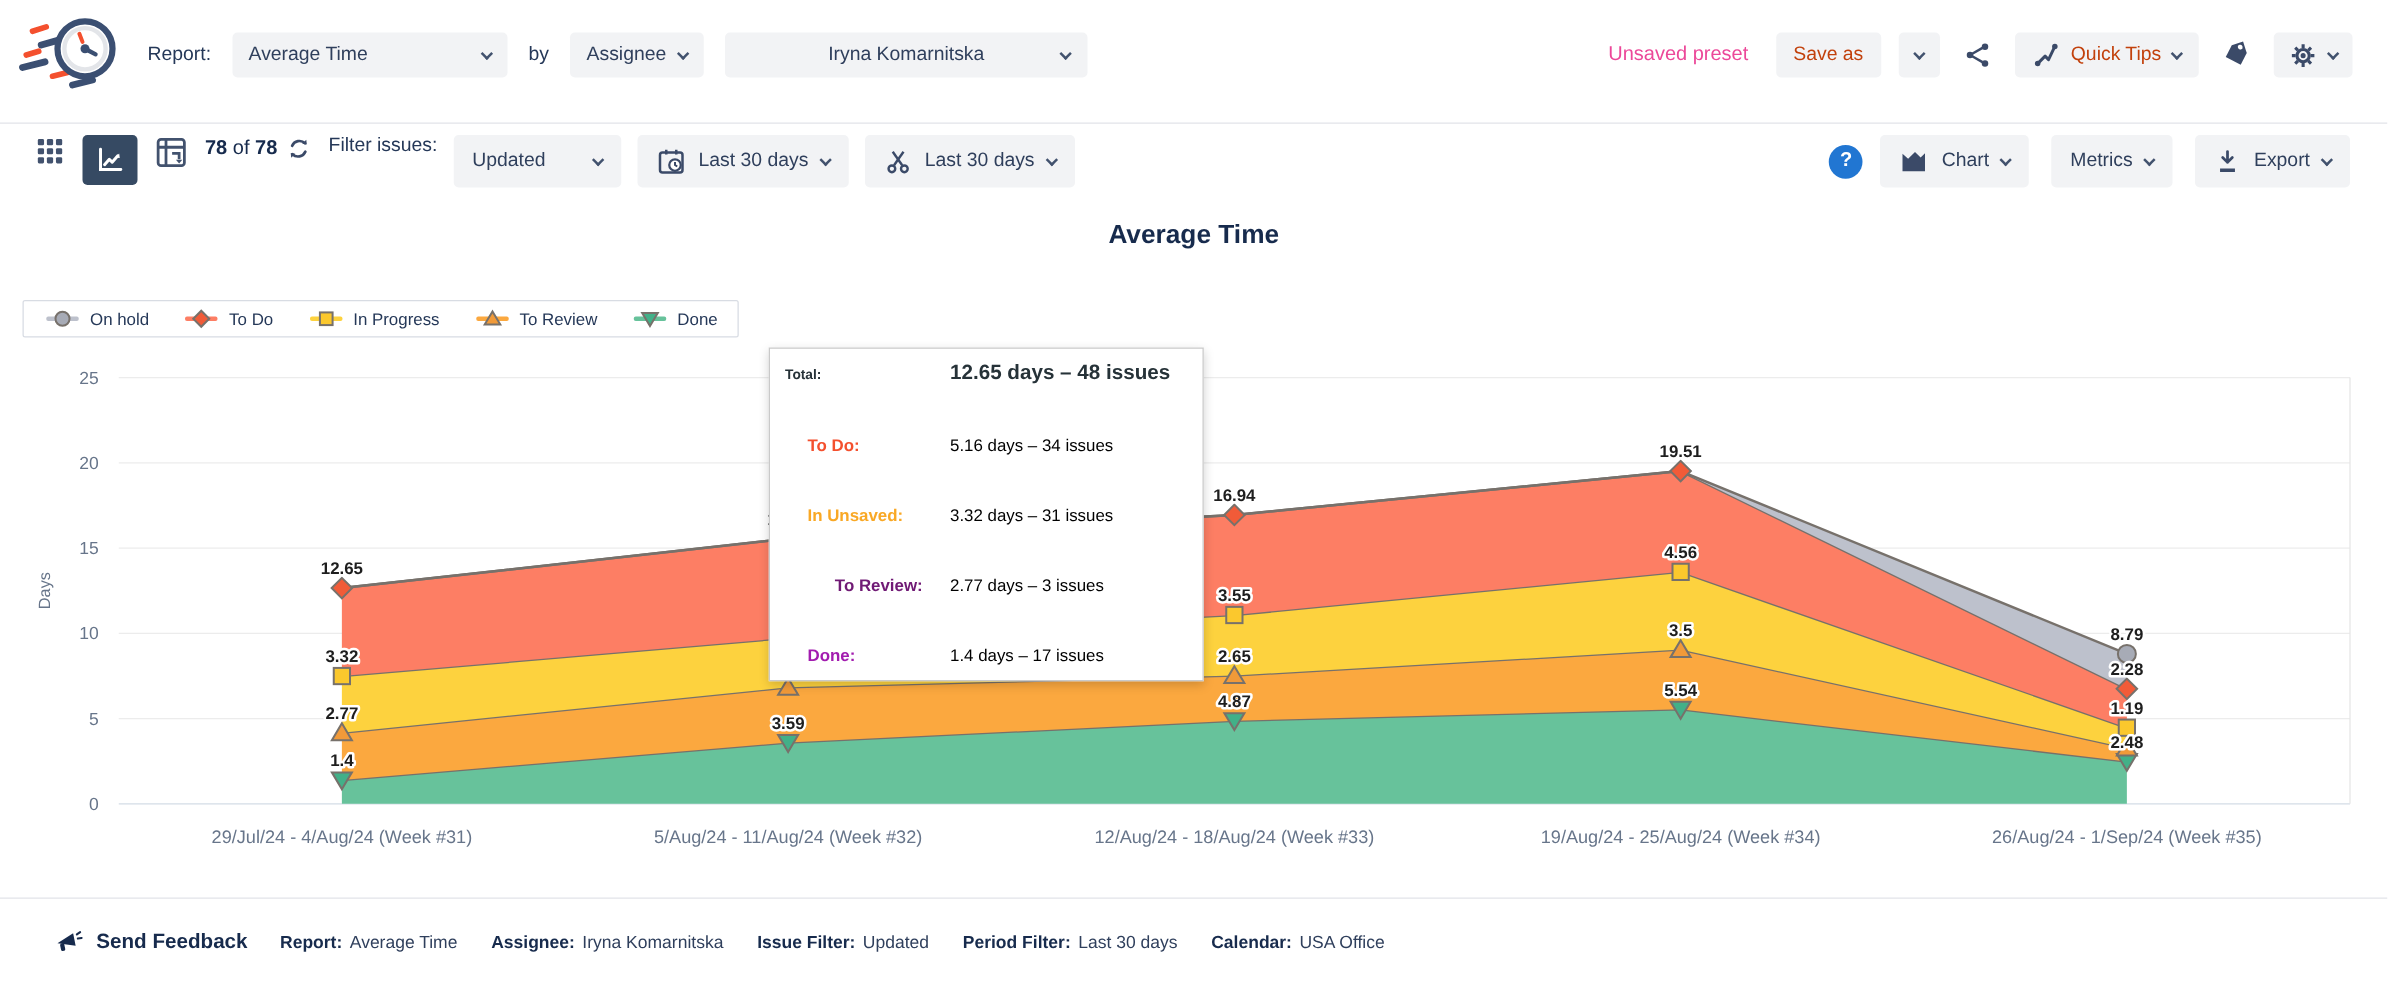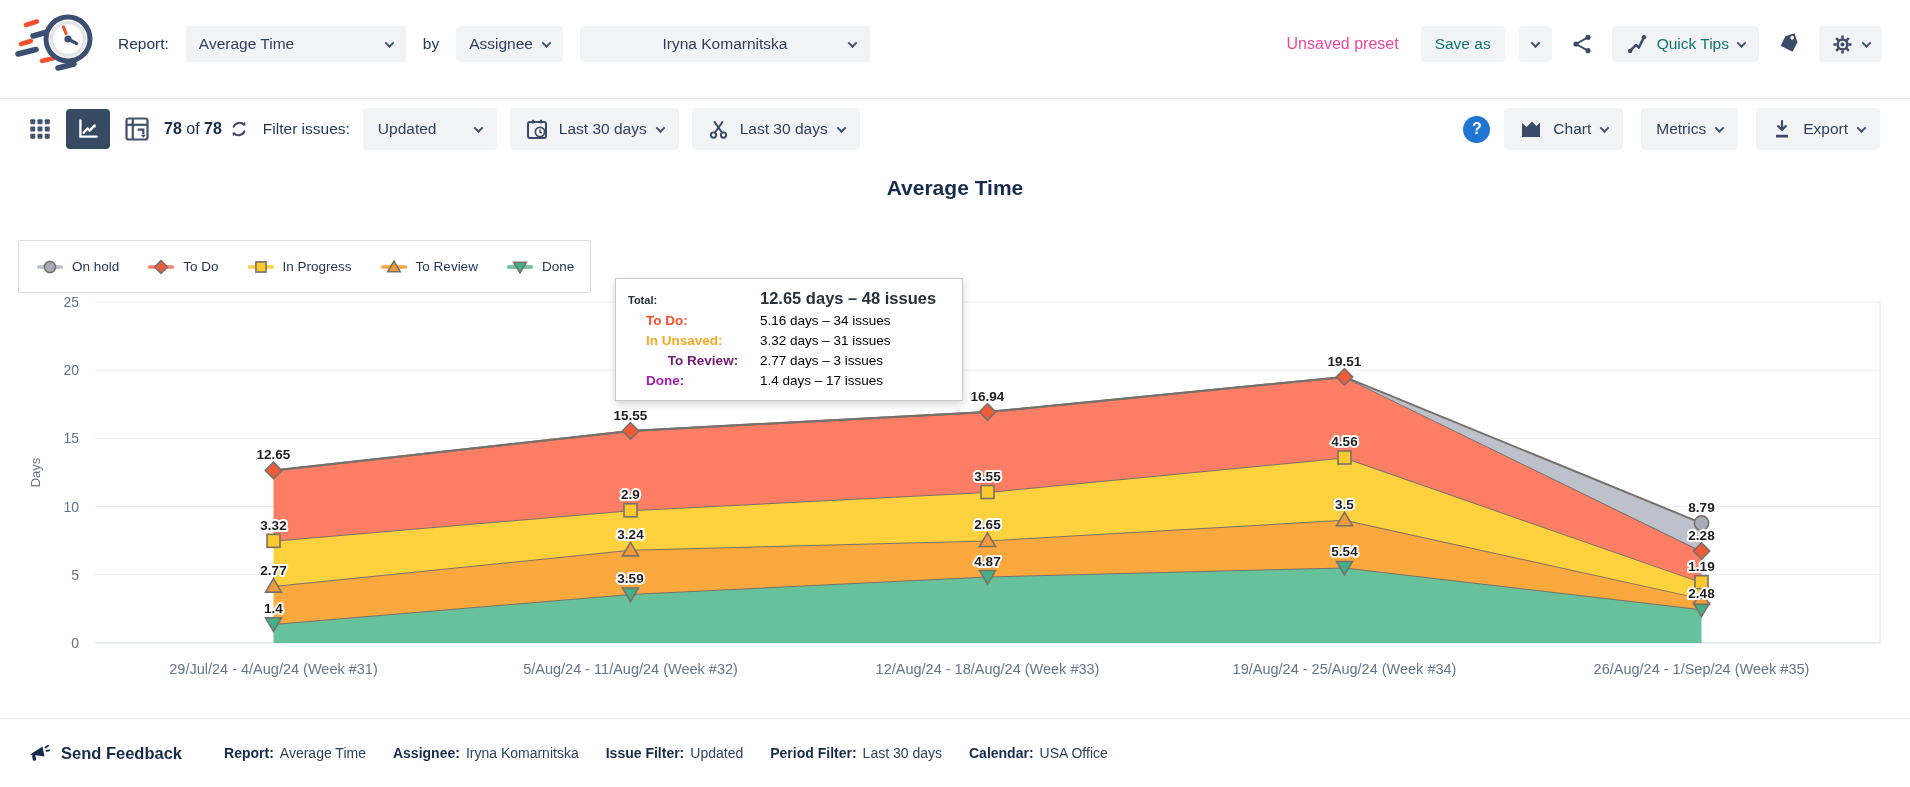--- a/index.html
+++ b/index.html
@@ -9,55 +9,55 @@
   
   .header { position:absolute; top:0; left:0; width:100%; height:98px; }
   .logo { position:absolute; left:14px; top:8px; }
   .hleft { position:absolute; left:118px; top:26px; height:36px; display:flex; align-items:center; gap:17px; }
   .hright { position:absolute; right:28px; top:26px; height:36px; display:flex; align-items:center; gap:14px; }
   .lbl15 { font-size:15.5px; color:#253858; }
   .sel { display:flex; align-items:center; gap:10px; background:#f2f3f5; border-radius:4px; height:36px; padding:0 13px; font-size:15.5px; color:#2f3f5c; cursor:pointer; }
   .sel.justify { justify-content:space-between; }
   .chev { width:7px; height:7px; border-right:2px solid #42526e; border-bottom:2px solid #42526e; transform:rotate(45deg) translate(-1px,-1px); display:inline-block; flex:0 0 auto; }
   .muted { color:#ec4899; font-size:16px; margin-right:8px; }
-  .btn { display:flex; align-items:center; gap:9px; background:#f2f3f5; border-radius:4px; height:36px; padding:0 14px; font-size:15.5px; color:#0f766e; cursor:pointer; }
+  .btn { display:flex; align-items:center; gap:9px; background:#f2f3f5; border-radius:4px; height:36px; padding:0 14px; font-size:15.5px; color:#c2410c; cursor:pointer; }
   .iconbtn { background:transparent; padding:0 4px; }
   .divider { position:absolute; top:98px; left:0; width:100%; border-top:1px solid #e2e4e9; }
 
   
   .toolbar { position:absolute; top:99px; left:0; width:100%; height:62px; }
-  .tleft { position:absolute; left:27px; top:9px; height:42px; display:flex; align-items:center; gap:13px; }
+  .tleft { position:absolute; left:27px; top:9px; height:42px; display:flex; align-items:flex-start; gap:13px; }
   .tright { position:absolute; right:30px; top:9px; height:42px; display:flex; align-items:center; gap:18px; }
   .tbtn { display:flex; align-items:center; gap:10px; background:#f2f3f5; border-radius:4px; height:42px; padding:0 15px; font-size:15.5px; color:#2f3f5c; cursor:pointer; }
   .chart-toggle { width:44px; height:40px; background:#364a63; border-radius:4px; display:flex; align-items:center; justify-content:center; cursor:pointer; }
   .plain-icon { display:flex; align-items:center; justify-content:center; cursor:pointer; }
   .count { font-size:16px; color:#172b4d; display:flex; align-items:center; gap:6px; }
   .count b { font-weight:700; }
   .help-circle { width:27px; height:27px; border-radius:50%; background:#2176d2; color:#fff; font-size:16px; font-weight:700; display:flex; align-items:center; justify-content:center; cursor:pointer; }
 
   
   .chart-title { position:absolute; top:176px; left:0; width:100%; text-align:center; font-size:21px; font-weight:700; color:#172b4d; }
-  .legend { position:absolute; left:18px; top:240px; display:flex; align-items:center; gap:27px; border:1px solid #d8dce3; border-radius:2px; background:#fff; height:53px; padding:0 16px; }
+  .legend { position:absolute; left:18px; top:240px; display:flex; align-items:center; gap:27px; border:1px solid #d8dce3; border-radius:2px; background:#fff; height:30px; padding:0 16px; }
   .legend-item { display:flex; align-items:center; gap:7px; font-size:13.5px; color:#253858; cursor:pointer; }
   #chart-svg { position:absolute; left:0; top:230px; }
   .tick-label { font-size:14px; fill:#67758a; }
   .axis-title { font-size:13px; fill:#67758a; }
   .cat-label { font-size:14.5px; fill:#67758a; }
   .dlabel { font-size:13.5px; font-weight:700; fill:#1e1e1e; paint-order:stroke; stroke:#ffffff; stroke-width:4px; stroke-linejoin:round; text-anchor:middle; }
 
   
   .tooltip { position:absolute; left:615px; top:278px; width:348px; background:#fff; border:1px solid #c9c9c9; box-shadow:0 3px 8px rgba(0,0,0,.18); padding:10px 14px 12px 12px; z-index:5; }
   .tt-grid { display:grid; grid-template-columns:132px 1fr; row-gap:5px; align-items:baseline; }
   .tt-title-label { font-size:11px; font-weight:700; color:#263238; }
   .tt-title-value { font-size:16.5px; font-weight:700; color:#263238; white-space:nowrap; }
-  .tt-row-label { font-size:13.5px; font-weight:700; padding-left:18px; }
+  .tt-row-label { font-size:13.5px; font-weight:700; padding-left:18px;margin-top:36px; }
   .tt-row-value { font-size:13.5px; color:#000000; }
 
   
-  .footer { position:absolute; top:718px; left:0; width:100%; height:69px; border-top:1px solid #e2e4e9; display:flex; align-items:center; padding:0 27px; gap:42px; }
+  .footer { position:absolute; top:718px; left:0; width:100%; height:69px; border-top:1px solid #e2e4e9; display:flex; align-items:center; padding:0 43px; gap:26px; }
   .feedback { display:flex; align-items:center; gap:10px; font-size:16.5px; font-weight:700; color:#172b4d; cursor:pointer; }
   .ffilters { display:flex; align-items:center; gap:27px; }
   .fpair { display:flex; align-items:baseline; gap:6px; font-size:14px; }
   .fpair .fl { font-weight:700; color:#172b4d; }
   .fpair .fv { color:#2f3f5c; }
 </style>
 </head>
 <body>
 
 <div id="page">

